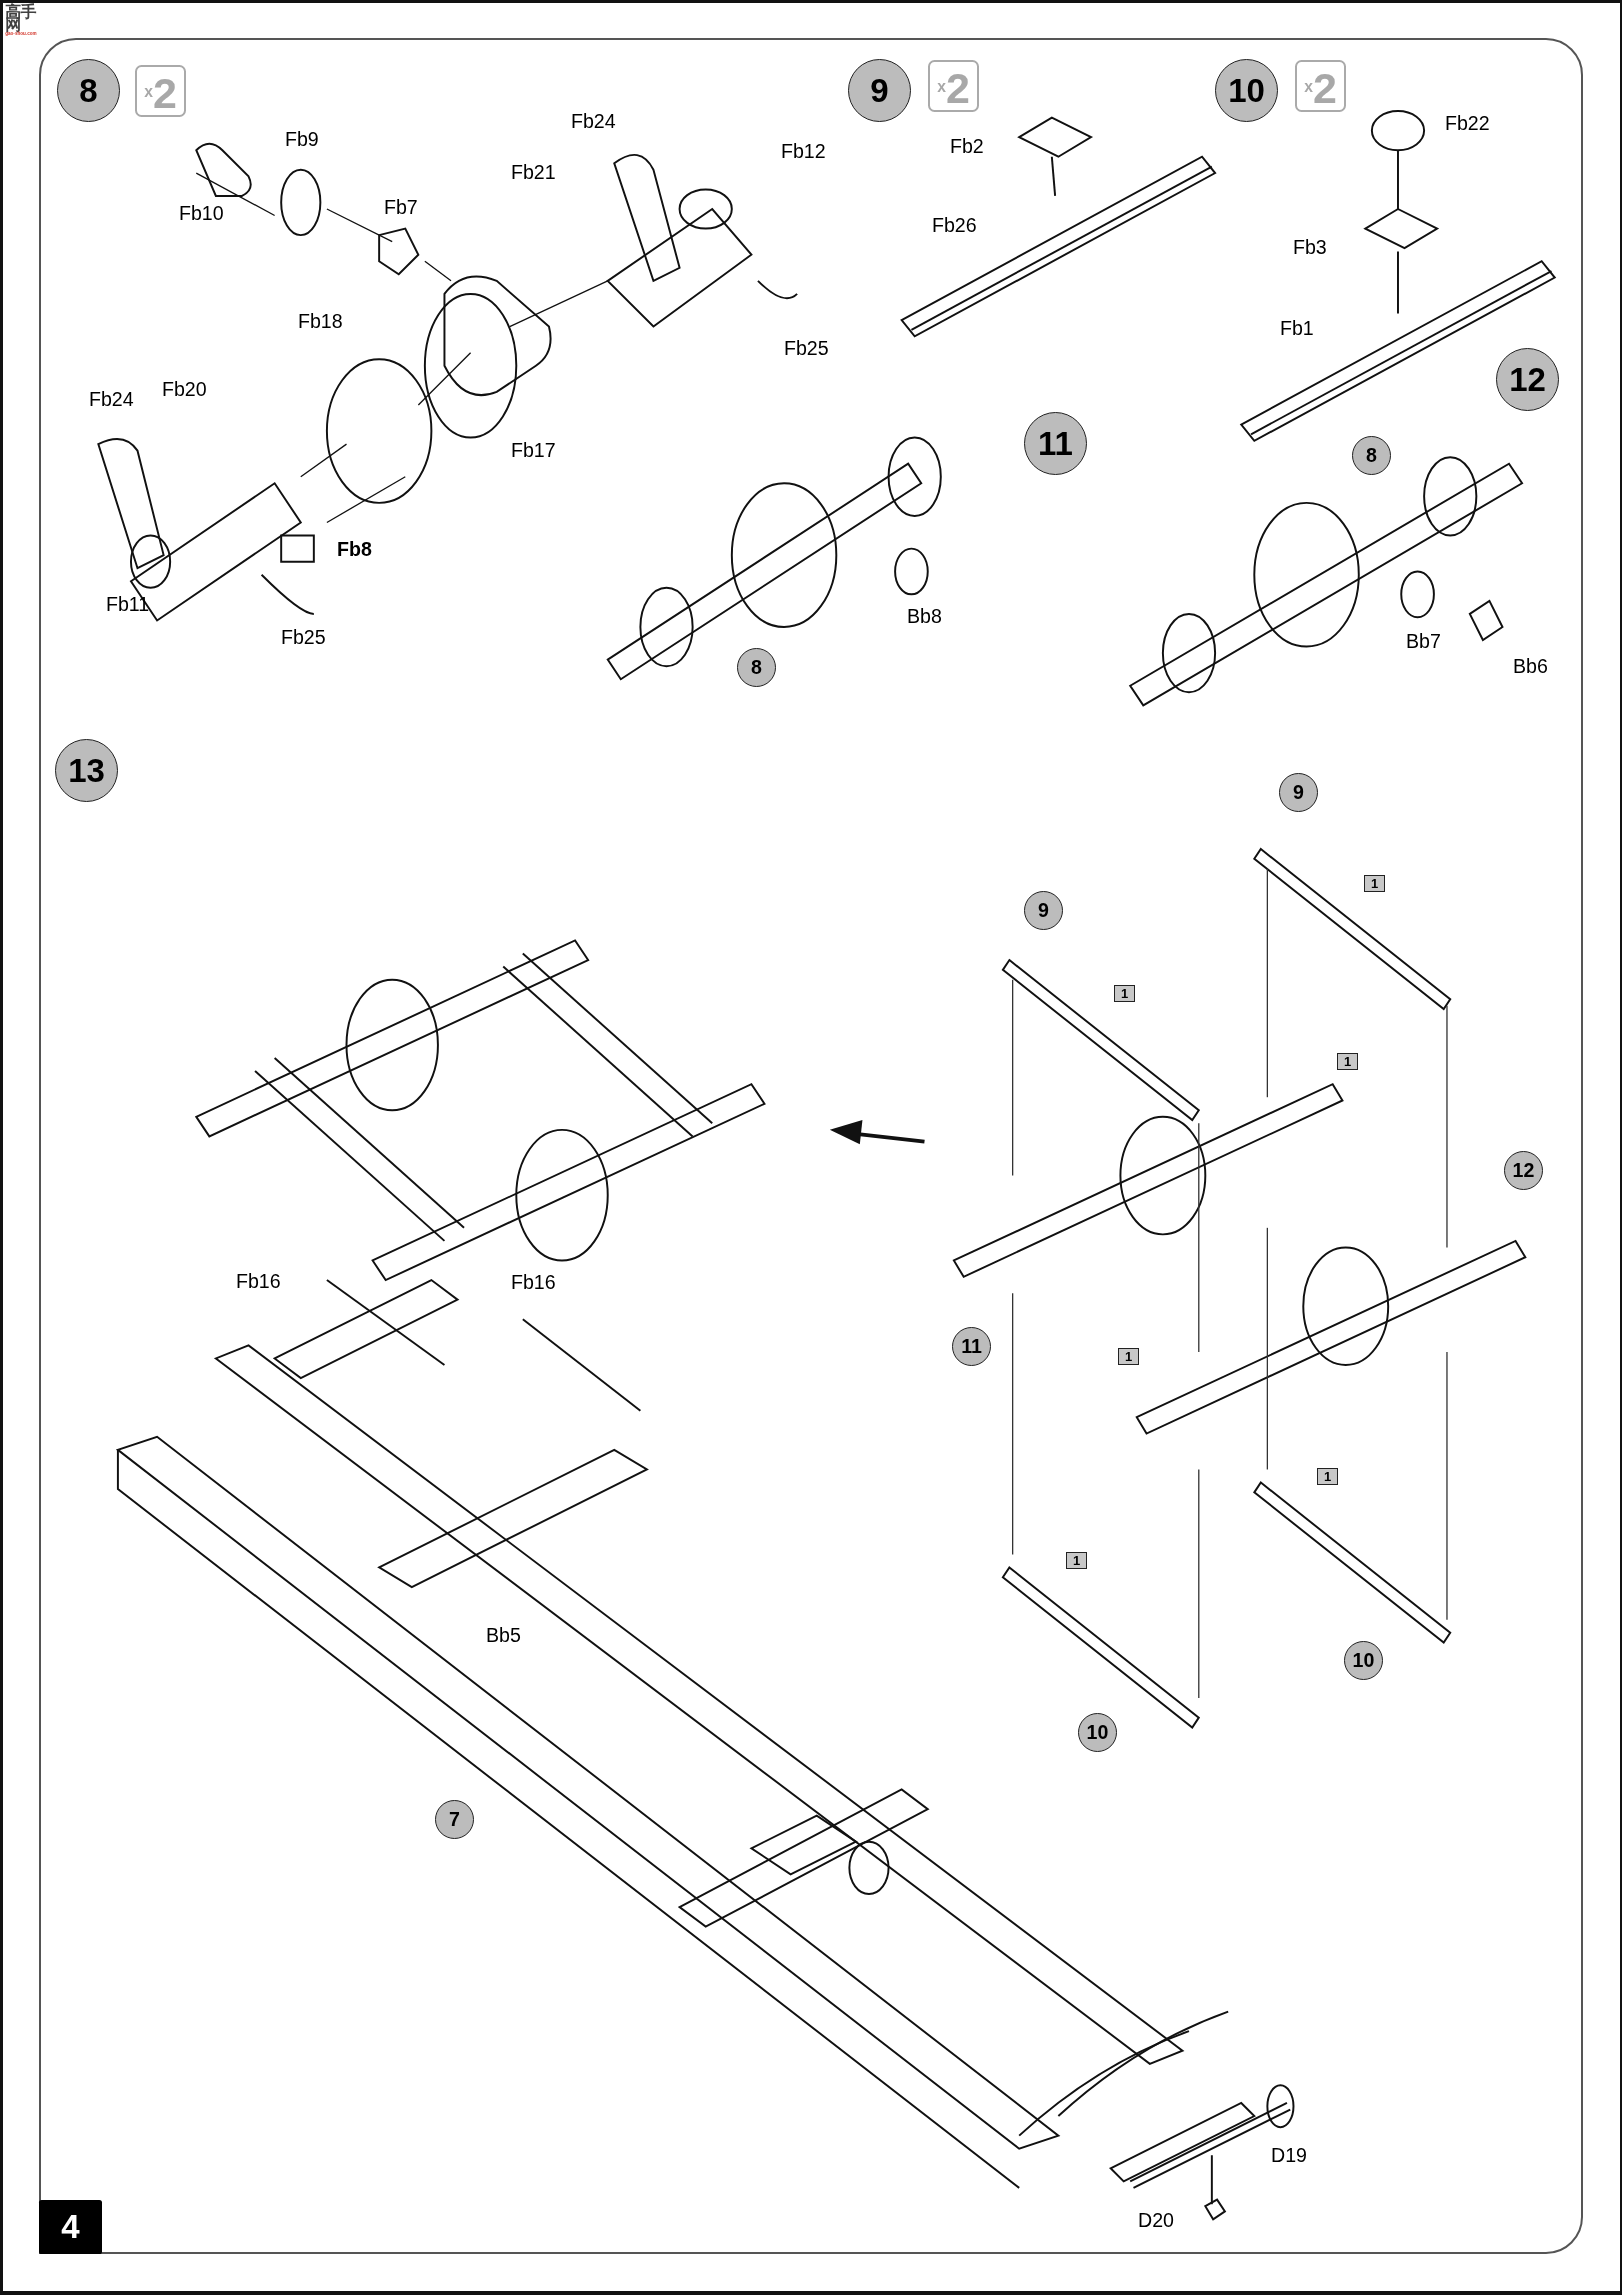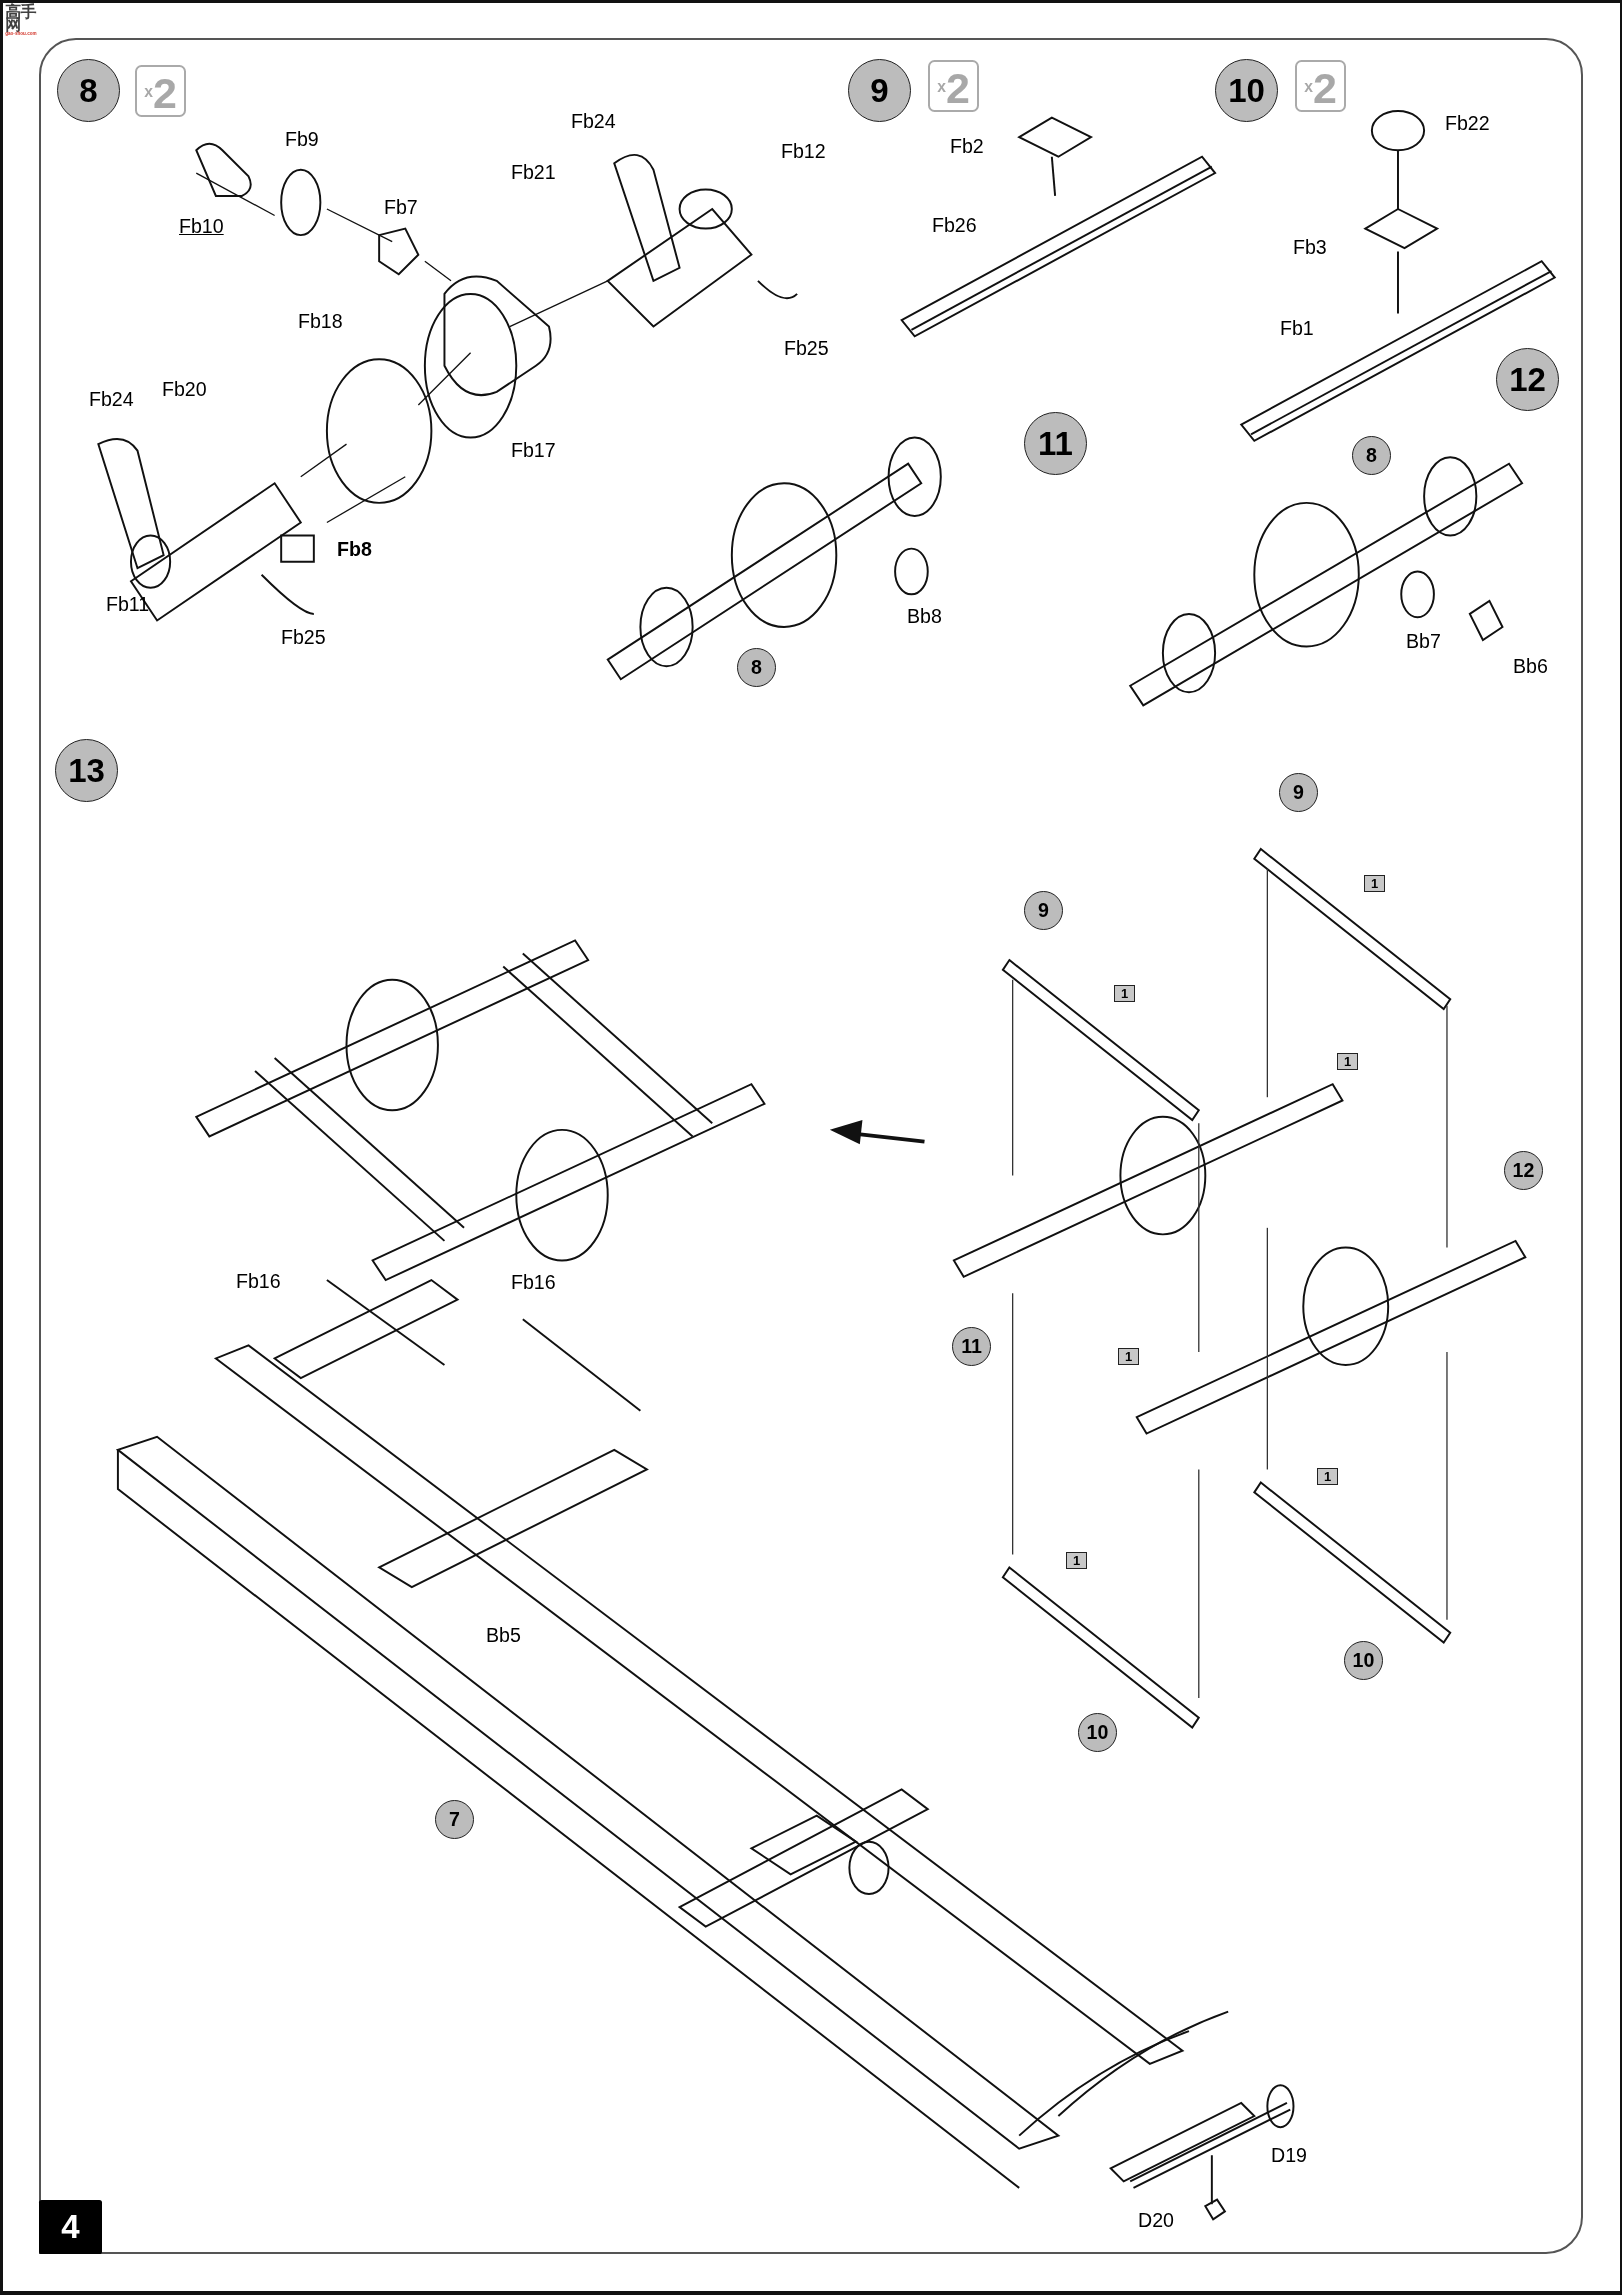--- a/index.html
+++ b/index.html
@@ -174,21 +174,21 @@
 <div class="mult" style="left:1295px;top:60px;">
   <span class="x">x</span>
     <span class="n">2</span>
 </div>
 
 <div class="step big" style="left:1024px;top:412px;">11</div>
 <div class="step big" style="left:1496px;top:348px;">12</div>
 <div class="step big" style="left:55px;top:739px;">13</div>
 
 <div class="lbl" style="left:285px;top:128px;">Fb9</div>
-<div class="lbl" style="left:179px;top:215px;text-decoration:underline;">Fb10</div>
+<div class="lbl" style="left:179px;top:202px;">Fb10</div>
 <div class="lbl" style="left:384px;top:196px;">Fb7</div>
 <div class="lbl" style="left:511px;top:161px;">Fb21</div>
 <div class="lbl" style="left:571px;top:110px;">Fb24</div>
 <div class="lbl" style="left:781px;top:140px;">Fb12</div>
 <div class="lbl" style="left:784px;top:337px;">Fb25</div>
 <div class="lbl" style="left:298px;top:310px;">Fb18</div>
 <div class="lbl" style="left:511px;top:439px;">Fb17</div>
 <div class="lbl" style="left:89px;top:388px;">Fb24</div>
 <div class="lbl" style="left:162px;top:378px;">Fb20</div>
 <div class="lbl" style="left:337px;top:538px;font-weight:bold;">Fb8</div>

